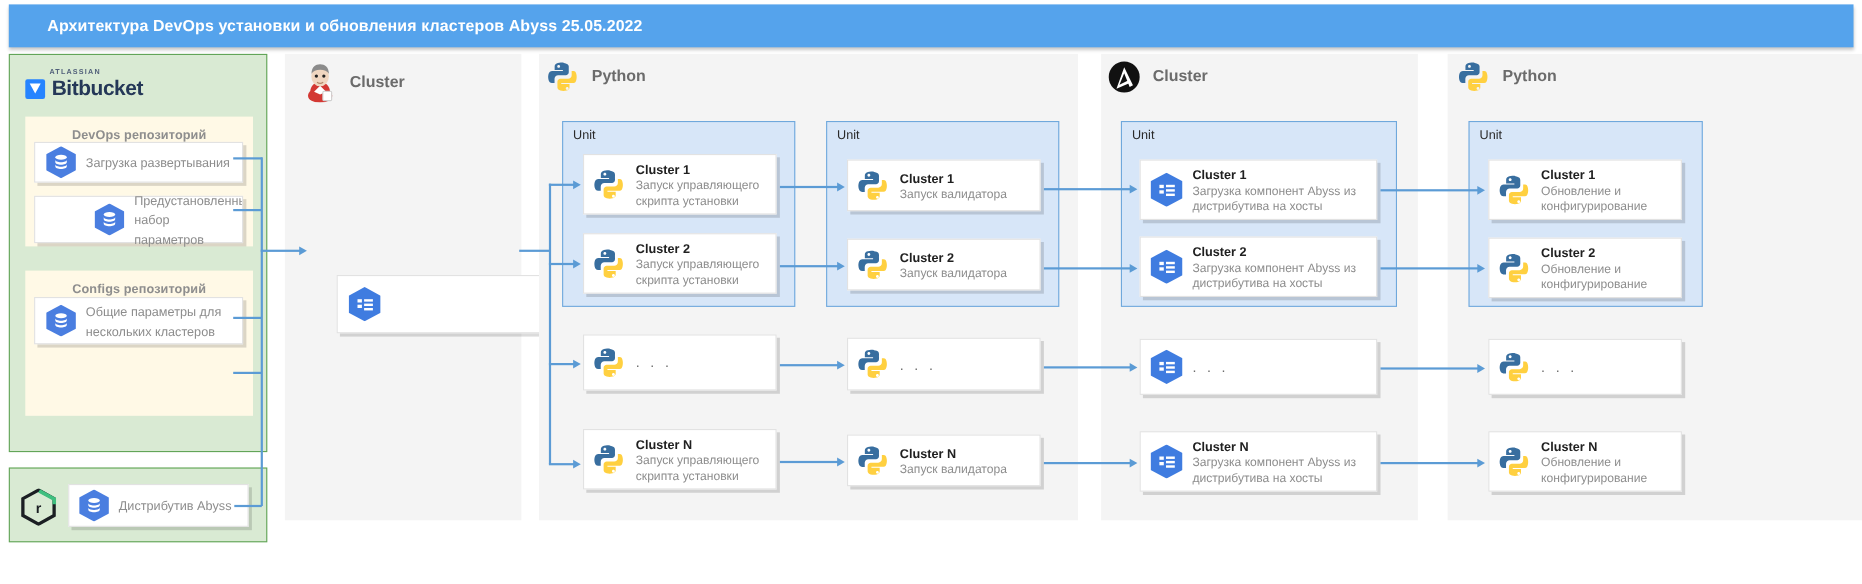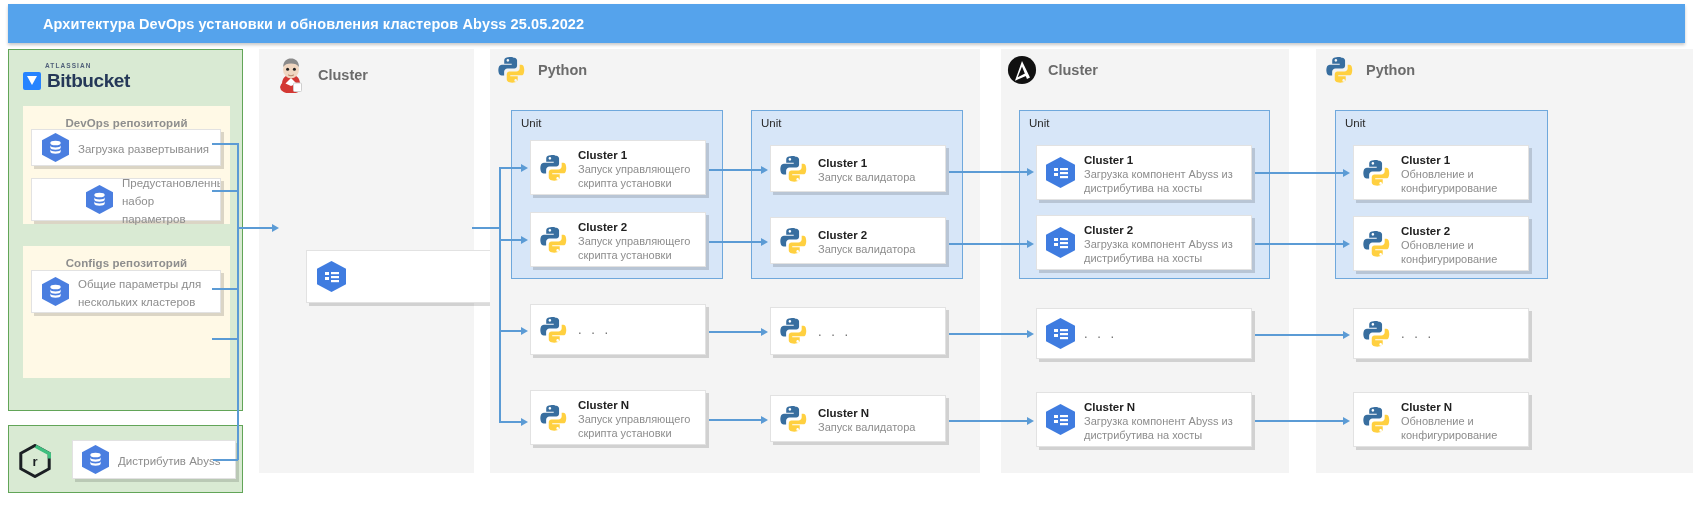--- a/index.html
+++ b/index.html
@@ -165,21 +165,21 @@
   </div>
 
   <div class="panel panel-green" style="left:8px;top:425px;width:235px;height:68px;">
     <span style="position:absolute;left:10px;top:18px;">
       <svg width="32" height="34" viewBox="0 0 32 34">
         <polygon points="16,1.5 30.2,9.3 30.2,24.7 16,32.5 1.8,24.7 1.8,9.3" fill="none" stroke="#1b1f23" stroke-width="3"></polygon>
         <path d="M16.6 2.2 L30.4 9.8 L30.4 14.5" fill="none" stroke="#3fbf7f" stroke-width="3.4"></path>
         <text x="16" y="22" font-family="Liberation Sans, sans-serif" font-size="13" font-weight="700" fill="#1b1f23" text-anchor="middle">r</text>
       </svg>
     </span>
-    <div class="card" style="left:63px;top:14px;width:164px;height:39px;">
+    <div class="card" style="left:53px;top:14px;width:164px;height:39px;">
       <span class="c-icon" style="margin-left:9px;">
         <svg width="27" height="29" viewBox="0 0 27 29">
             <polygon points="13.5,0 27,7.25 27,21.75 13.5,29 0,21.75 0,7.25" fill="#4a7ee0"></polygon>
             <ellipse cx="13.5" cy="10" rx="5.2" ry="2.3" fill="#fff"></ellipse>
             <path d="M8.3 12.3v2.1c0 1.27 2.33 2.3 5.2 2.3s5.2-1.03 5.2-2.3v-2.1c0 1.27-2.33 2.3-5.2 2.3s-5.2-1.03-5.2-2.3z" fill="#fff"></path>
             <path d="M8.3 16.3v2.1c0 1.27 2.33 2.3 5.2 2.3s5.2-1.03 5.2-2.3v-2.1c0 1.27-2.33 2.3-5.2 2.3s-5.2-1.03-5.2-2.3z" fill="#fff"></path>
           </svg>
       </span>
       <span class="c-text">
         <span class="c-single">Дистрибутив Abyss</span>

